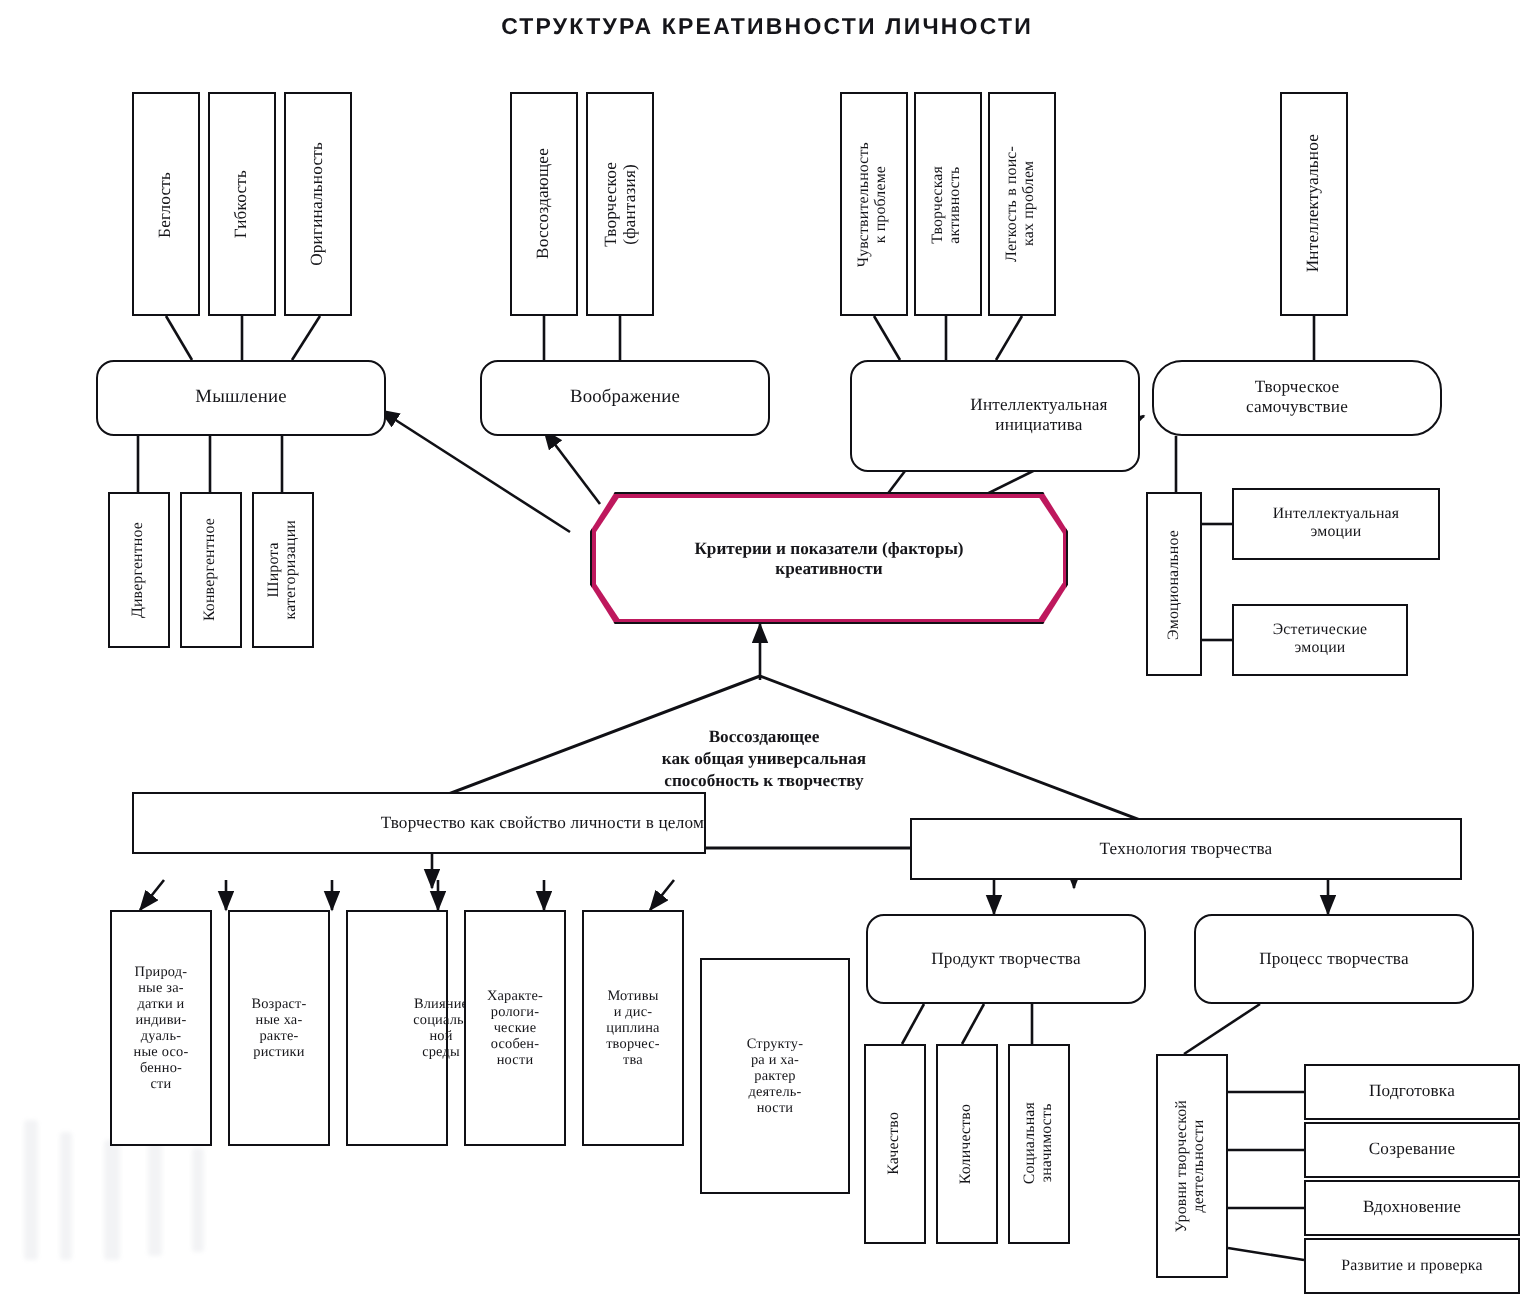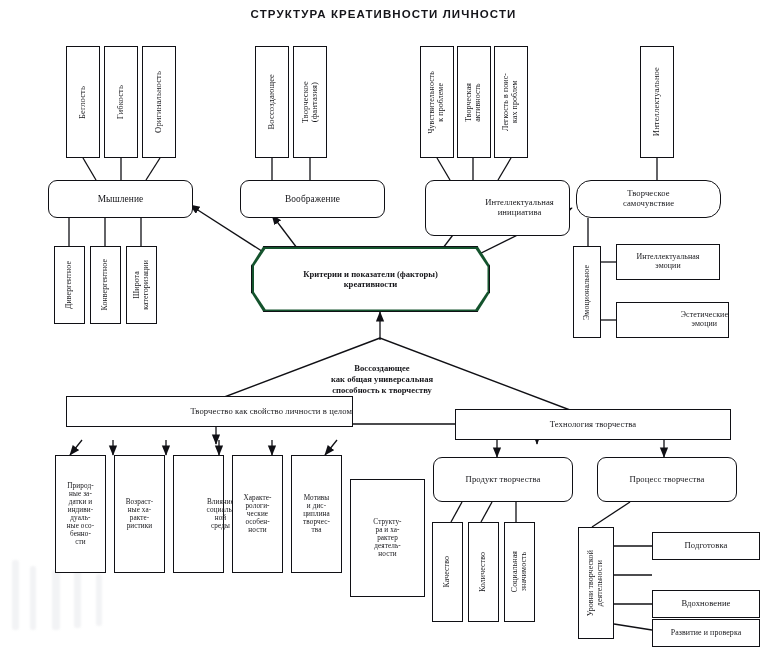--- a/index.html
+++ b/index.html
@@ -34,24 +34,25 @@
   }
   .vert{
     writing-mode:vertical-rl;
     transform:rotate(180deg);
     white-space:pre-line;
     line-height:1.1;
   }
   .hx{
     position:absolute;
     box-sizing:border-box;
-    background:#14532d;
+    background:#be185d;
     border:1.5px solid #101015;
     display:flex;align-items:center;justify-content:center;text-align:center;
     clip-path:polygon(5.2% 0,94.8% 0,100% 30%,100% 70%,94.8% 100%,5.2% 100%,0 70%,0 30%);
+    margin-left:44px;
   }
   .hx-in{
     position:absolute;inset:1.5px;
     background:#fff;
     clip-path:polygon(5.2% 0,94.8% 0,100% 30%,100% 70%,94.8% 100%,5.2% 100%,0 70%,0 30%);
     display:flex;align-items:center;justify-content:center;text-align:center;
   }
   .title{
     position:absolute;
     width:100%;
@@ -218,21 +219,21 @@
 категоризации</span>
   </div>
 
   <div class="box t8" style="left:573px;top:246px;width:28px;height:92px;">
     <span class="vert">Эмоциональное</span>
   </div>
   <div class="box t8" style="left:616px;top:244px;width:104px;height:36px;">
     <span style="white-space:pre-line">Интеллектуальная
 эмоции</span>
   </div>
-  <div class="box t8" style="left:616px;top:302px;width:113px;height:36px;justify-content:flex-end;">
+  <div class="box t8" style="left:616px;top:302px;width:88px;height:36px;">
     <span style="white-space:pre-line">Эстетические
 эмоции</span>
   </div>
 
   <div class="hx" style="left:251px;top:246px;width:239px;height:66px;">
     <div class="hx-in">
       <span class="t9 b" style="white-space:pre-line">Критерии и показатели (факторы)
 креативности</span>
     </div>
   </div>
@@ -313,20 +314,23 @@
 значимость</span>
   </div>
 
   <div class="box t8" style="left:578px;top:527px;width:36px;height:112px;">
     <span class="vert">Уровни творческой
 деятельности</span>
   </div>
   <div class="box t9" style="left:652px;top:532px;width:108px;height:28px;">
     <span>Подготовка</span>
   </div>
+  <div class="box t9" style="left:652px;top:561px;width:108px;height:28px;">
+    <span>Созревание</span>
+  </div>
   <div class="box t9" style="left:652px;top:590px;width:108px;height:28px;">
     <span>Вдохновение</span>
   </div>
   <div class="box t8" style="left:652px;top:619px;width:108px;height:28px;">
     <span>Развитие  и  проверка</span>
   </div>
 
 </div>
 
 </body></html>

